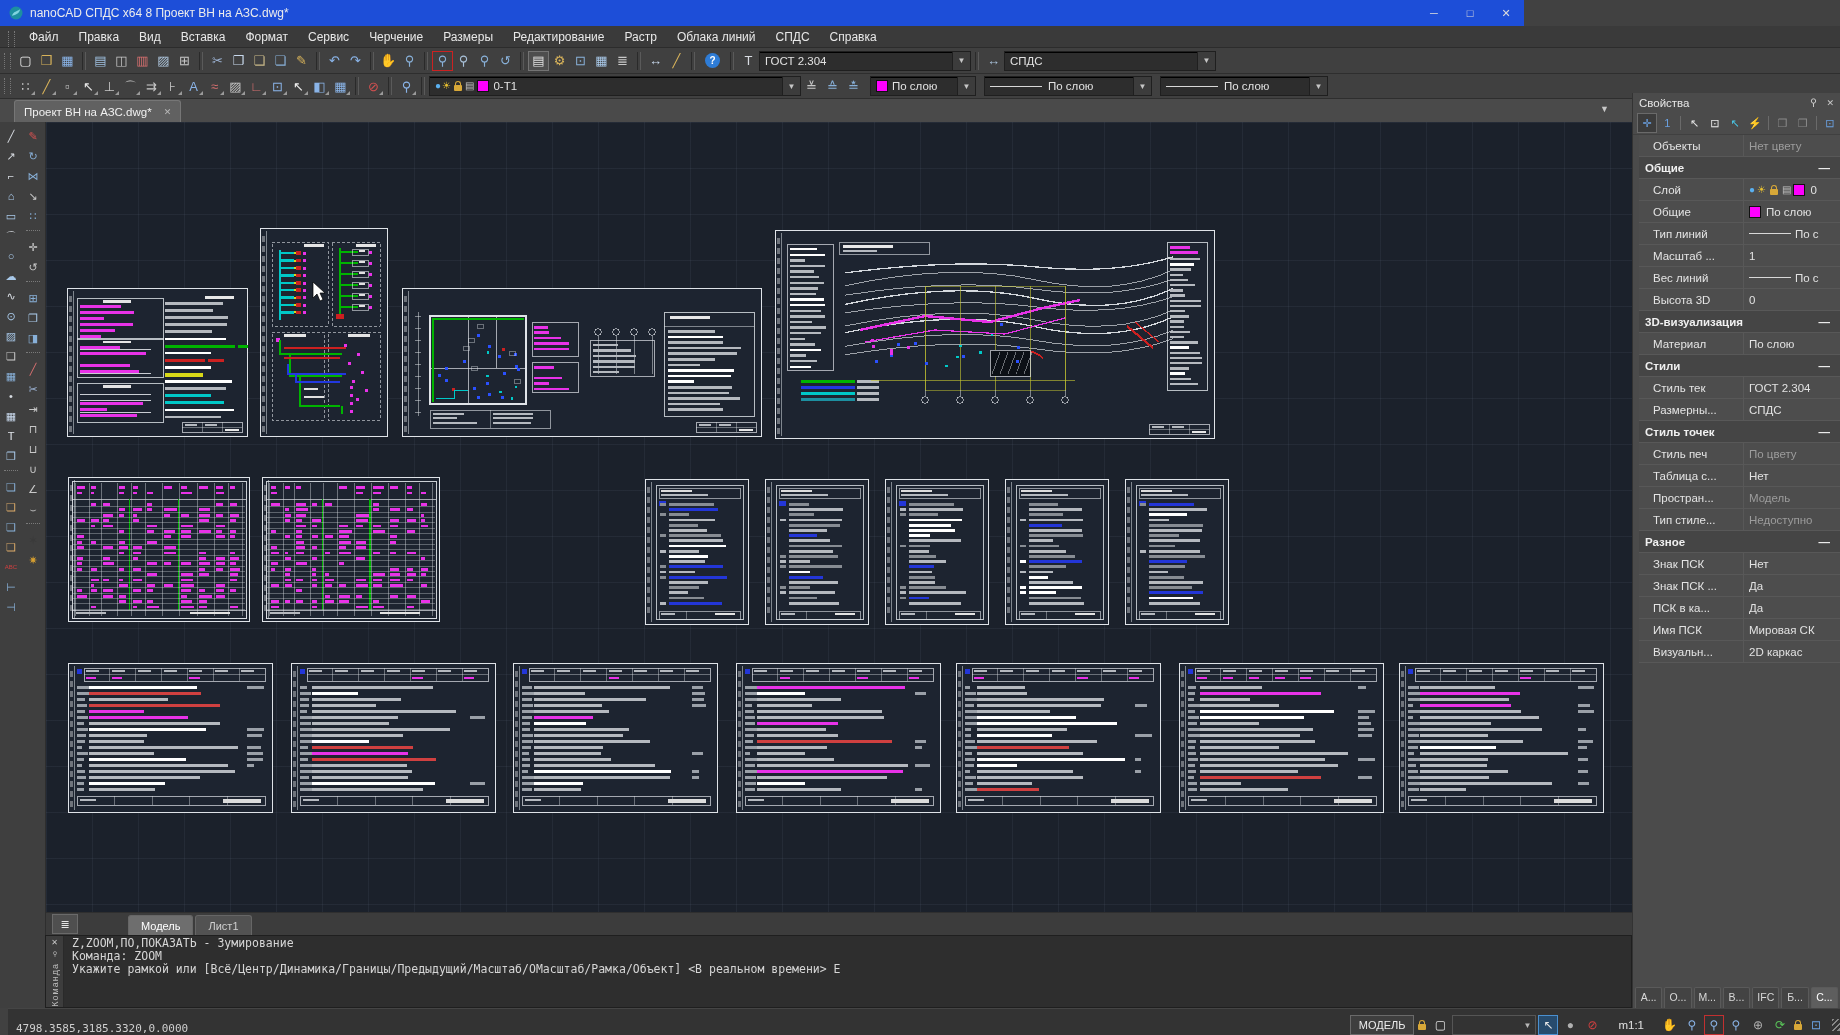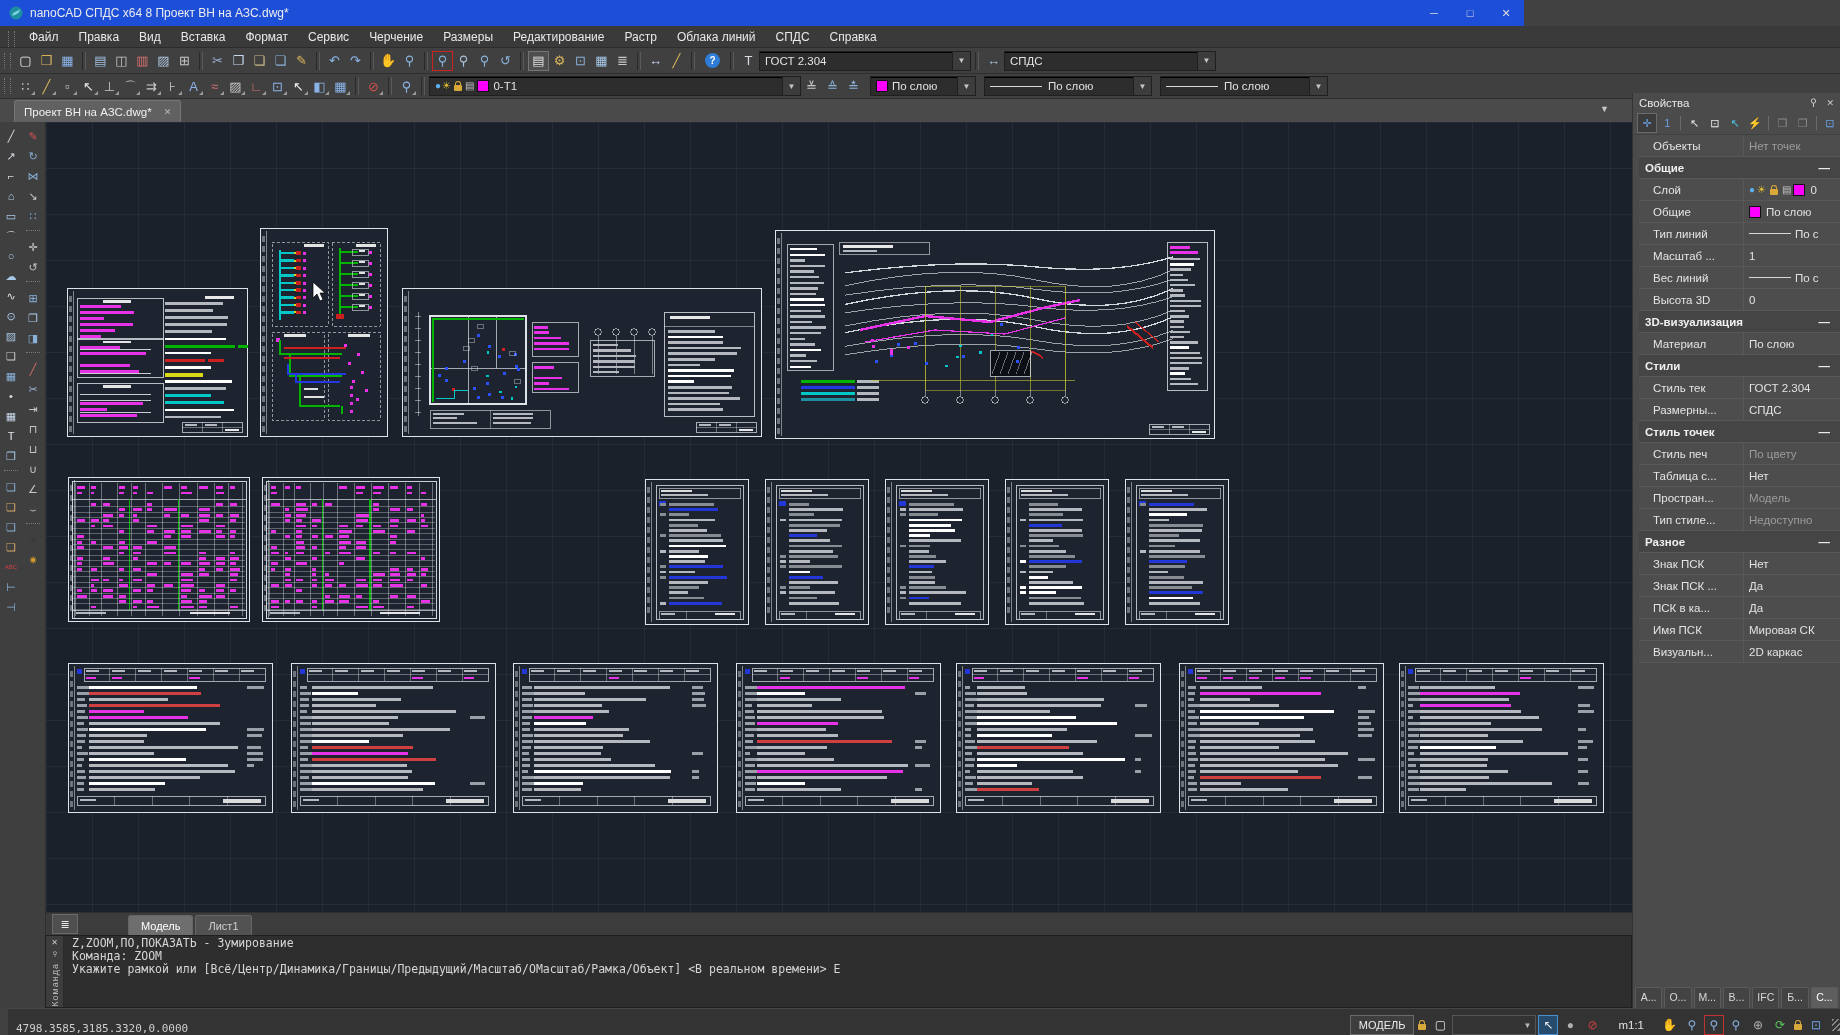--- a/index.html
+++ b/index.html
@@ -2064,21 +2064,21 @@
         <span class="ptsep"></span>
         <span class="ptool" style="color: rgb(138, 138, 138);">❐</span>
         <span class="ptool" style="color: rgb(138, 138, 138);">❐</span>
         <span class="ptsep"></span>
         <span class="ptool" style="color: rgb(106, 160, 224);">⊡</span>
       </div>
     <div id="props-grid">
         <div class="prow">
           <span class="lbl">Объекты</span>
           <span class="val muted">
-            <span>Нет точек</span>
+            <span>Нет цвету</span>
           </span>
         </div>
         <div class="psec">
           <span>Общие</span>
           <span class="minus">—</span>
         </div>
         <div class="prow">
           <span class="lbl">Слой</span>
           <span class="val">
             <span class="mini" style="color: rgb(90, 176, 240);">●</span>

